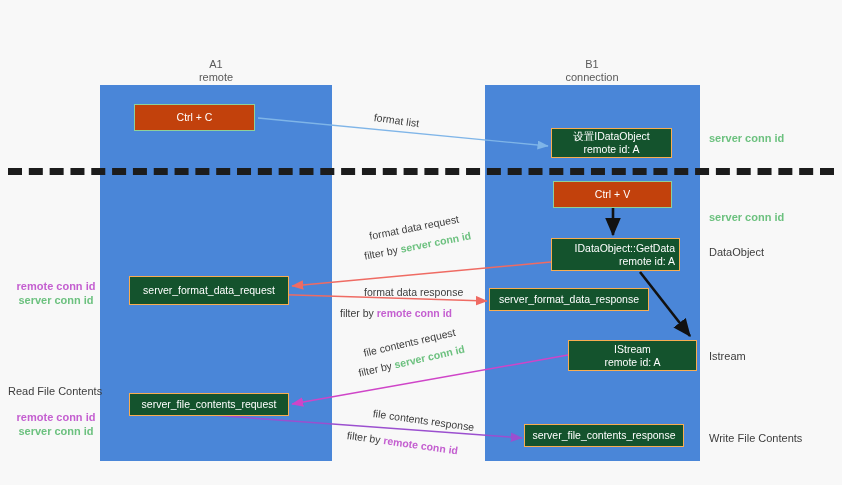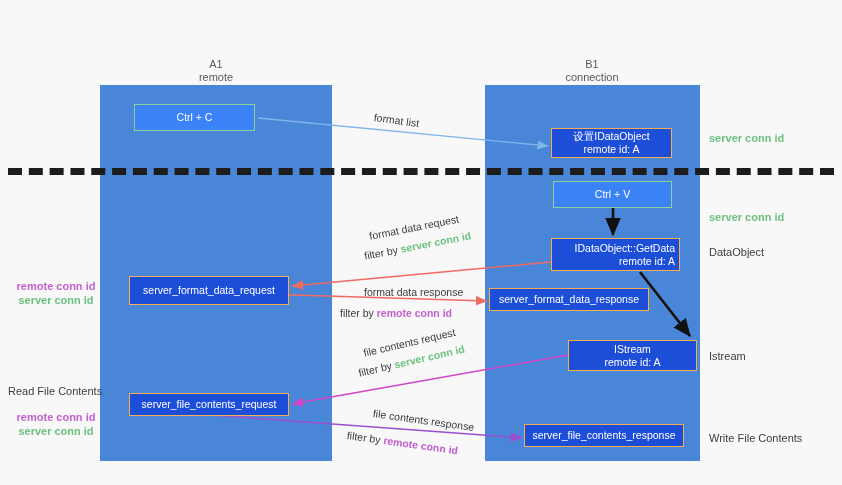--- a/index.html
+++ b/index.html
@@ -54,22 +54,22 @@
     color: #ffffff;
     font-size: 10.5px;
     line-height: 13px;
     text-align: center;
     display: flex;
     flex-direction: column;
     align-items: center;
     justify-content: center;
     padding: 2px 4px;
   }
-  .node.green  { background: #3b82f6; border: 1px solid #8ed09a; }
-  .node.orange { background: #1d4ed8; border: 1px solid #f9ad51; }
+  .node.green  { background: #c2410c; border: 1px solid #8ed09a; }
+  .node.orange { background: #14532d; border: 1px solid #f9ad51; }
 
   
   .side-label {
     font-size: 11px;
     line-height: 14px;
     color: #3d3d3d;
   }
   .green-txt  { color: #6cc17f; font-weight: bold; }
   .purple-txt { color: #c45fd0; font-weight: bold; }
 

